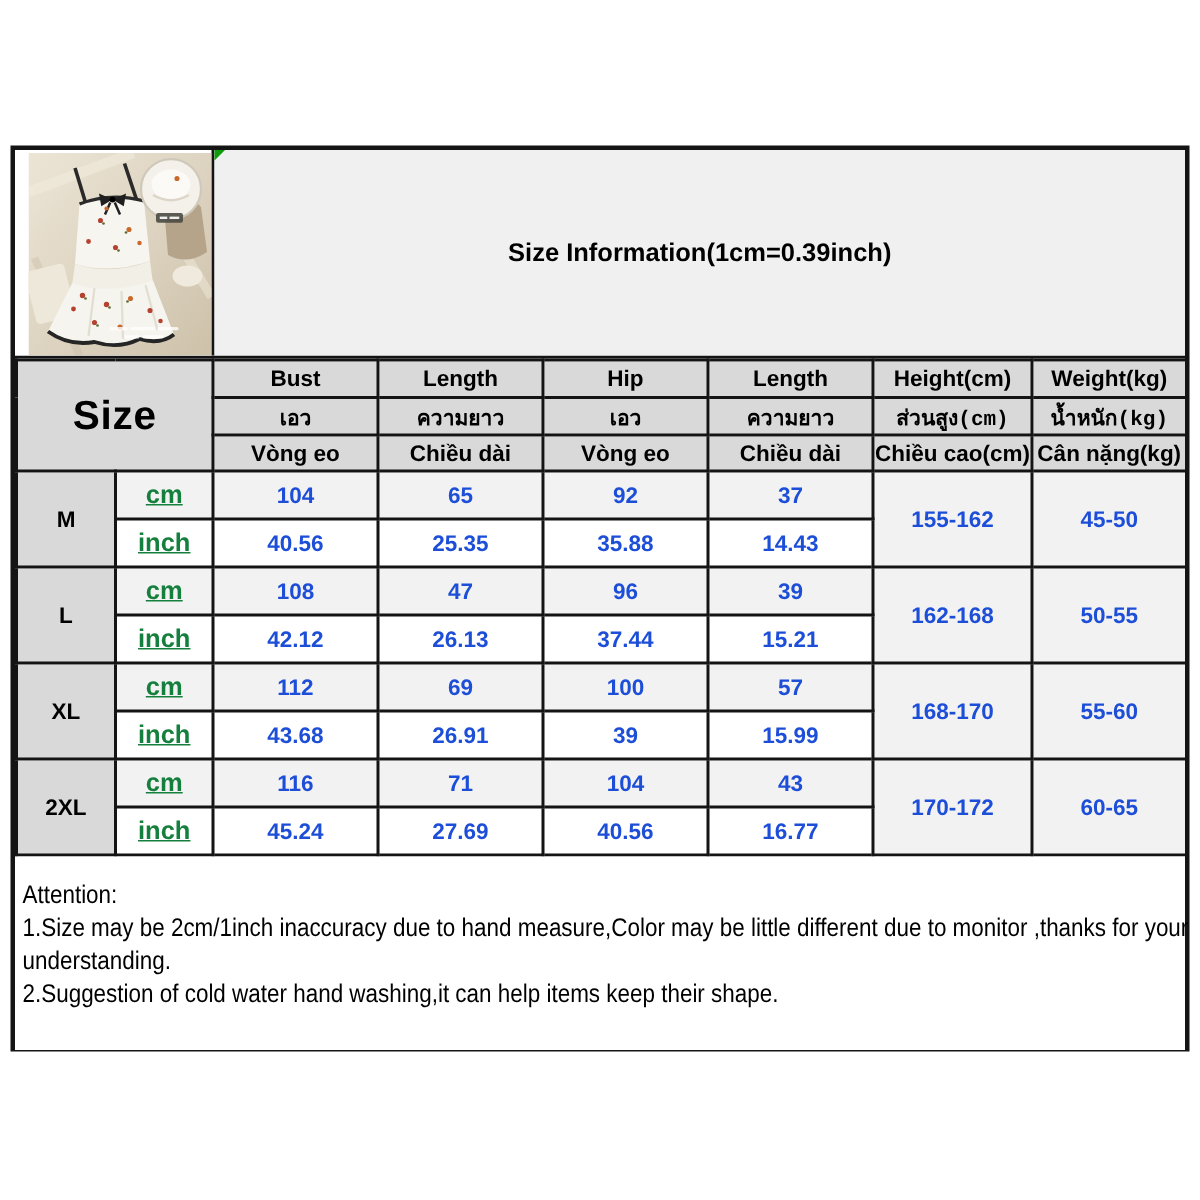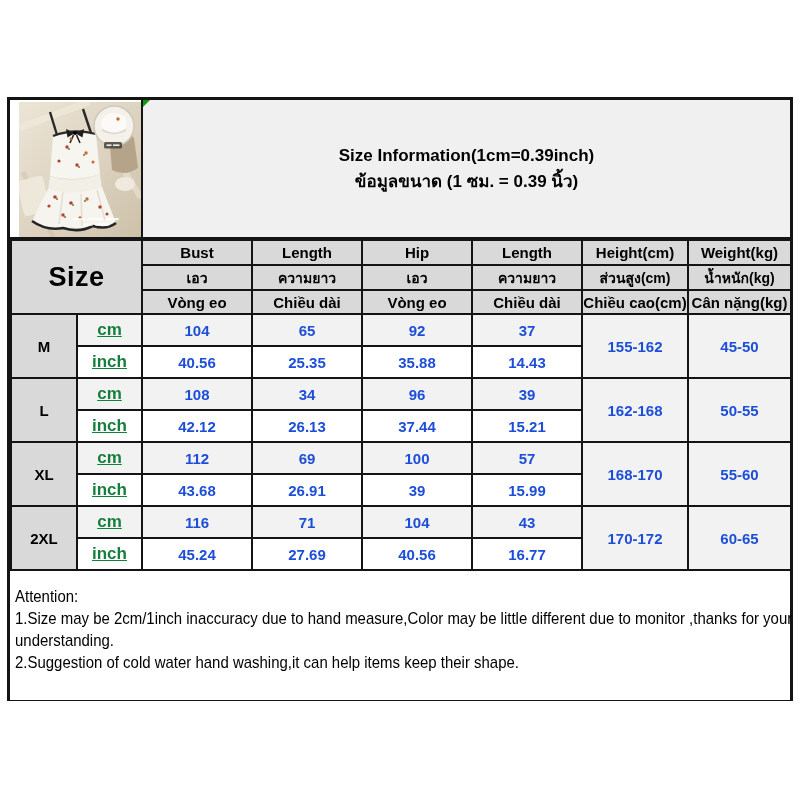--- a/index.html
+++ b/index.html
@@ -34,21 +34,21 @@
     font-weight:bold;
   }
   table.size-table td {
     border:2px solid var(--border,#141414);
     text-align:center; vertical-align:middle; padding:0; overflow:hidden;
   }
   tr.hrow   { height:25px; }
   tr.hrow3  { height:24px; }
   tr.drow   { height:32px; }
   td.hdr    { background:var(--header-bg,#d9d9d9); font-size:15px; }
-  td.hdr-th { background:var(--header-bg,#d9d9d9); font-size:14px; }
+  td.hdr-th { background:var(--header-bg,#d9d9d9); font-size:14px;font-family:Liberation Mono, monospace; }
   td.size-cell { background:var(--header-bg,#d9d9d9); font-size:27px; letter-spacing:0.5px; }
   td.szlabel  { background:var(--header-bg,#d9d9d9); font-size:15px; }
   td.shade { background:var(--shade-bg,#f2f2f2); }
   td.plain { background:#ffffff; }
   td.unit  { font-size:17px; color:#15803d;text-decoration:underline; }
   td.num   { font-size:15px; color:#1d4ed8; }
 
   .attention { height:129px; padding:15px 5px; background:#fff; }
   .att-line {
     font-size:17px; line-height:22px; color:#000; white-space:nowrap;
@@ -129,21 +129,20 @@
             <rect x="86" y="116" width="14" height="2.2" rx="1"></rect>
             <rect x="64" y="121.5" width="10" height="2.2" rx="1"></rect>
             <rect x="76" y="121.5" width="14" height="2.2" rx="1"></rect>
           </g>
         </svg>
       </div>
 
       <div class="title-cell">
         <div class="corner-marker"></div>
         <div class="title-line">Size Information(1cm=0.39inch)</div>
-        <div class="title-line">ข้อมูลขนาด (1 ซม. = 0.39 นิ้ว)</div>
       </div>
     </div>
 
     <table class="size-table">
       <colgroup>
         <col style="width:66px">
           <col style="width:65px">
         <col style="width:110px">
           <col style="width:110px">
         <col style="width:110px">
@@ -193,21 +192,21 @@
           <td class="num plain">40.56</td>
           <td class="num plain">25.35</td>
           <td class="num plain">35.88</td>
           <td class="num plain">14.43</td>
         </tr>
 
         <tr class="drow">
           <td class="szlabel" rowspan="2">L</td>
           <td class="unit shade">cm</td>
           <td class="num shade">108</td>
-          <td class="num shade">34</td>
+          <td class="num shade">47</td>
           <td class="num shade">96</td>
           <td class="num shade">39</td>
           <td class="num shade" rowspan="2">162-168</td>
           <td class="num shade" rowspan="2">50-55</td>
         </tr>
         <tr class="drow">
           <td class="unit plain">inch</td>
           <td class="num plain">42.12</td>
           <td class="num plain">26.13</td>
           <td class="num plain">37.44</td>

